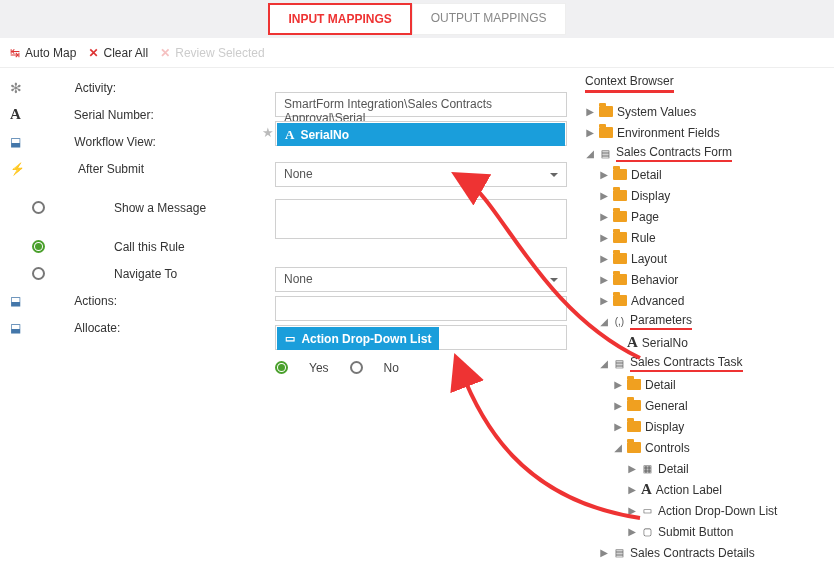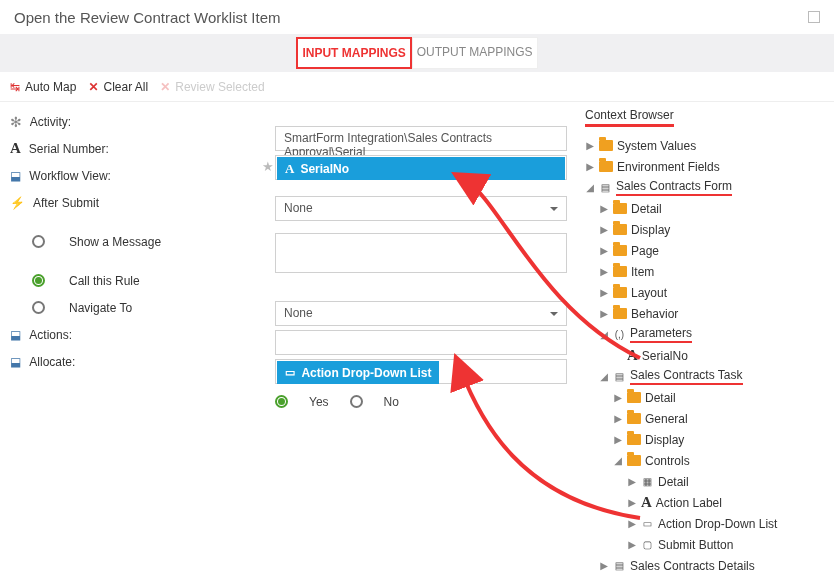--- a/index.html
+++ b/index.html
@@ -2,33 +2,33 @@
 <html><head>
 <meta charset="utf-8">
 <style>
   * { box-sizing: border-box; margin: 0; padding: 0; font-family: "Segoe UI", Arial, sans-serif; }
   body { width: 834px; height: 588px; background: #fff; font-size: 12px; color: #444; overflow: hidden; }
   .titlebar { height: 34px; display: flex; align-items: center; padding: 0 14px; justify-content: space-between; }
   .titlebar .title { font-size: 15px; color: #555; }
   .titlebar .wnd-icon { width: 12px; height: 12px; border: 1px solid #bbb; }
   .tabbar { height: 38px; background: #f0f0f2; display:flex; justify-content:center; align-items:center; position:relative;}
   .tab-wrap { display:flex; }
-  .tab { padding:7px 4px; font-size:12px; color:#888; background:#fff; border:1px solid transparent; }
+  .tab { padding:7px 18px; font-size:12px; color:#888; background:#fff; border:1px solid transparent; }
   .tab.active { border:2px solid #e33; color:#e33; font-weight:600; }
   .tab.inactive { border:1px solid #eee; }
   .toolbar { height: 30px; display:flex; align-items:center; gap:12px; padding:0 10px; border-bottom:1px solid #eee; }
   .toolbar .tbtn { display:flex; align-items:center; gap:5px; font-size:12px; color:#333; cursor:pointer;}
   .toolbar .tbtn.dim { color:#ccc; }
   .cols { display:flex; height: calc(588px - 34px - 38px - 30px); width:100%; }
   .left { width:275px; padding:6px 10px 6px 10px; }
   .middle { width:300px; padding:6px 8px 6px 0; }
   .right { flex:1; padding:6px 10px 6px 10px; border-left:none; }
   .section-hdr { border-bottom: 3px solid #e33; display:inline-block; font-size:12px; color:#333; padding-bottom:2px; margin-bottom:8px; }
   .dest-row { display:flex; align-items:center; height:27px; gap:8px; }
-  .dest-label { font-size:12px; color:#333; }
+  .dest-label { font-size:12px; color:#333;margin-left:45px; }
   .field { width:100%; height:25px; border:1px solid #d0d0d0; font-size:12px; padding:4px 8px; color:#555; background:#fff; margin-bottom:4px;}
   .field.select { position:relative;margin-top:16px; }
   .field.select::after { content:""; position:absolute; right:8px; top:10px; border:4px solid transparent; border-top-color:#666;}
   .pill { display:inline-flex; align-items:center; gap:6px; height:23px; background:#1a9edb; color:#fff; font-size:12px; padding:0 8px; font-weight:600;}
   .field.star { position:relative; }
   .star-mark { position:absolute; left:-14px; top:3px; color:#bbb; font-size:13px;}
   .radio { width:13px;height:13px;border-radius:50%; border:2px solid #777;display:inline-block;vertical-align:middle; position:relative;}
   .radio.checked::after{content:"";position:absolute;width:7px;height:7px;background:#4aa02c;border-radius:50%;top:1px;left:1px;}
   .radio.checked{border-color:#4aa02c;}
   .optrow { display:flex; align-items:center; gap:24px; height:27px; padding-left:22px;}
@@ -47,24 +47,20 @@
   .icon-bolt{color:#f0a020;}
   svg.arrow{position:absolute;top:0;left:0;pointer-events:none;}
   .mapper { position:relative; }
   .yn-row { display:flex; align-items:center; gap:21px; height:27px;}
 </style>
 </head>
 <body>
 
 <div class="mapper">
 
-<div class="titlebar">
-  <span class="title">Open the Review Contract Worklist Item</span>
-  <span class="wnd-icon"></span>
-</div>
 
 <div class="tabbar">
   <div class="tab-wrap">
     <div class="tab active">INPUT MAPPINGS</div>
     <div class="tab inactive">OUTPUT MAPPINGS</div>
   </div>
 </div>
 
 <div class="toolbar">
   <div class="tbtn">
@@ -184,31 +180,36 @@
             <span class="tlabel">Display</span>
           </div>
       <div class="tnode ind1">
             <span class="caret">▶</span>
             <span class="folder-ic"></span>
             <span class="tlabel">Page</span>
           </div>
       <div class="tnode ind1">
             <span class="caret">▶</span>
             <span class="folder-ic"></span>
-            <span class="tlabel">Item</span>
+            <span class="tlabel">Rule</span>
           </div>
       <div class="tnode ind1">
             <span class="caret">▶</span>
             <span class="folder-ic"></span>
             <span class="tlabel">Layout</span>
           </div>
       <div class="tnode ind1">
             <span class="caret">▶</span>
             <span class="folder-ic"></span>
             <span class="tlabel">Behavior</span>
+          </div>
+      <div class="tnode ind1">
+            <span class="caret">▶</span>
+            <span class="folder-ic"></span>
+            <span class="tlabel">Advanced</span>
           </div>
       <div class="tnode ind1">
             <span class="caret">◢</span>
             <span class="leaf-ic">(,)</span>
             <span class="tlabel u">Parameters</span>
           </div>
       <div class="tnode ind2">
             <span class="caret"> </span>
             <span class="icon-A">A</span>
             <span class="tlabel">SerialNo</span>

